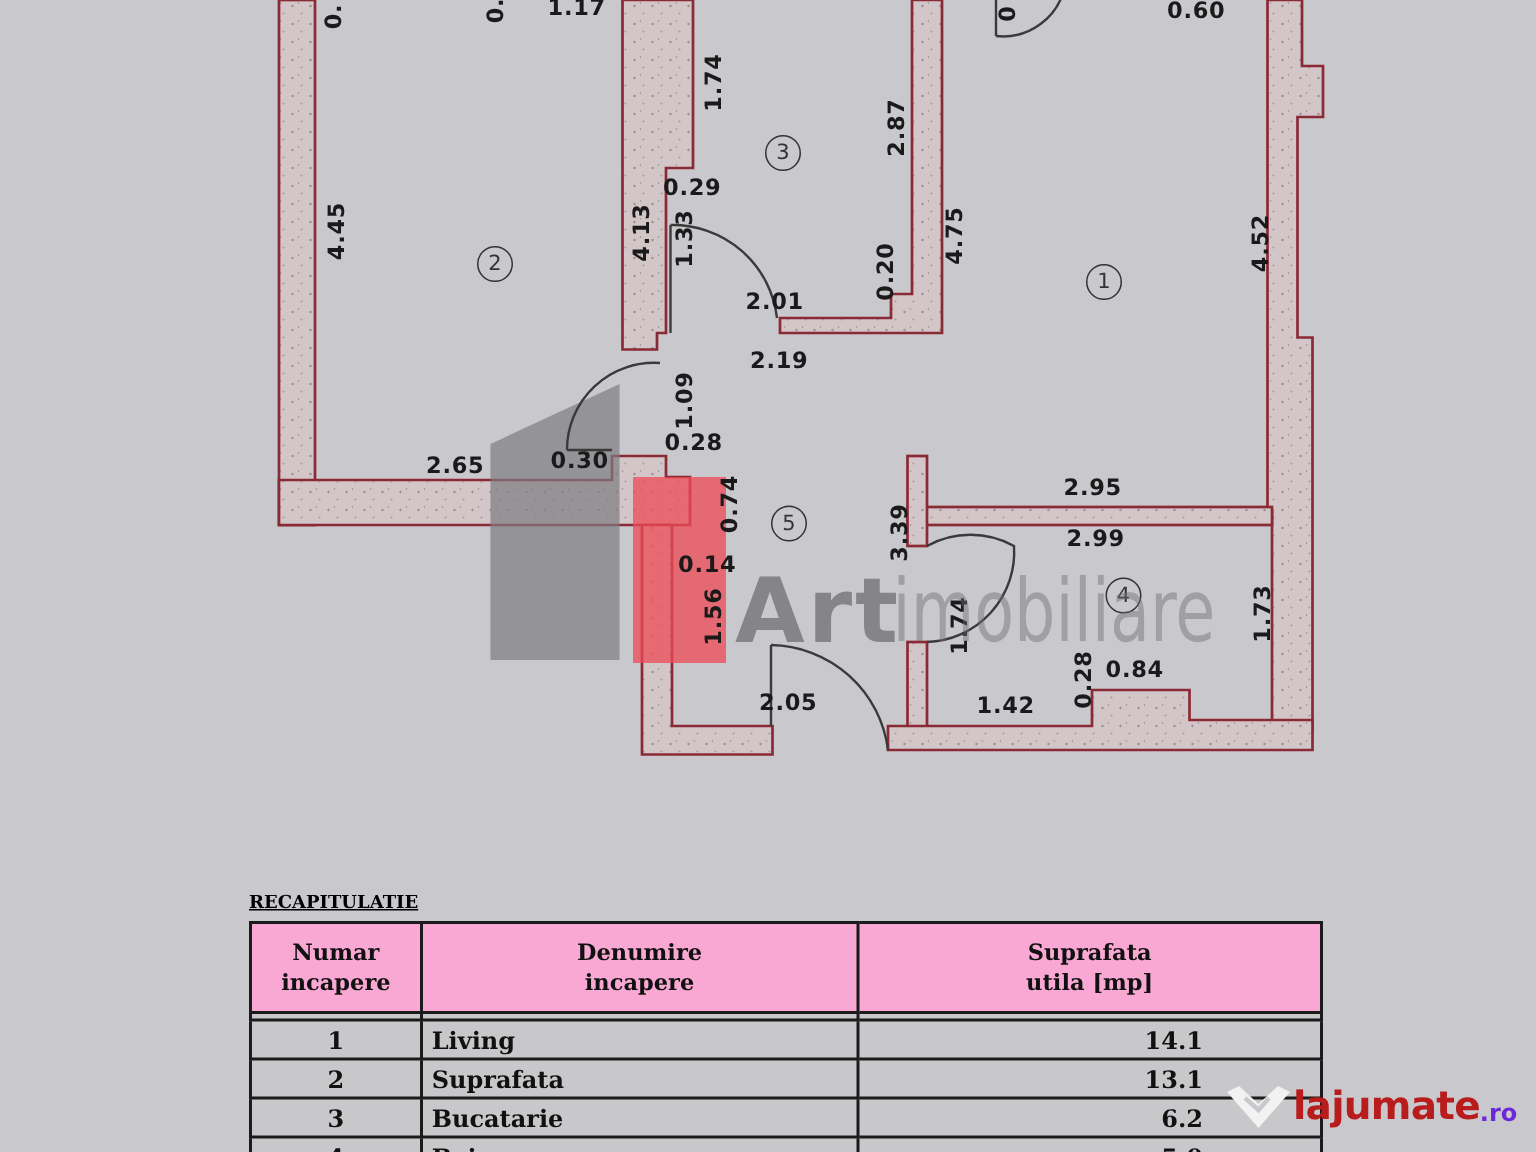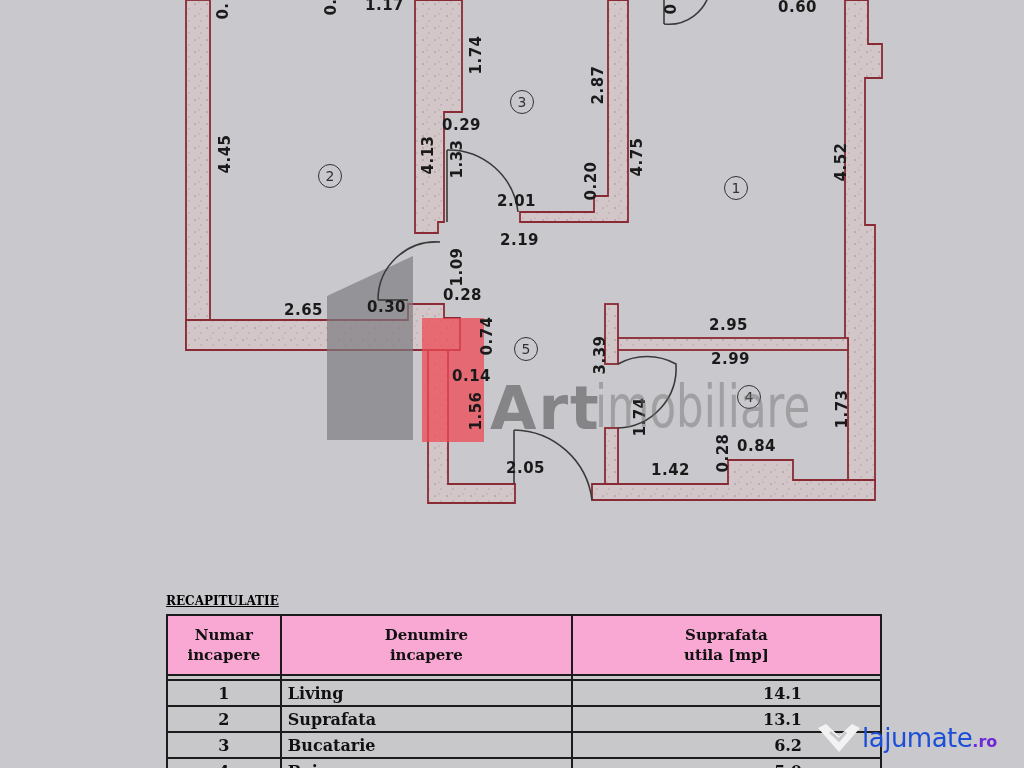--- a/index.html
+++ b/index.html
@@ -12,21 +12,21 @@
   .wm-imob{position:absolute;left:595px;top:378px;font-family:"DejaVu Sans",sans-serif;font-weight:normal;font-size:58px;color:rgba(110,110,112,0.45);line-height:1;transform:scaleX(0.75);transform-origin:left top;}
   .recap-title{position:absolute;left:166px;top:594px;font-family:"DejaVu Serif",serif;font-weight:bold;font-size:12px;color:#000000;text-decoration:underline;}
   table.recap{position:absolute;left:166px;top:614px;width:716px;border-collapse:collapse;font-family:"DejaVu Serif",serif;color:#111;}
   table.recap th, table.recap td{border:2px solid #1b1b1b;}
   table.recap th{font-weight:bold;font-size:15px;height:56px;line-height:20px;text-align:center;background:#f9a8d4;}
   table.recap td{font-weight:bold;font-size:16px;height:24px;background:#c8c7ca;padding:0 6px;}
   table.recap tr.hdr-sep td{height:3px;padding:0;border-left:2px solid #1b1b1b;border-right:2px solid #1b1b1b;}
   td.num{text-align:center;}
   td.area{text-align:right;padding-right:78px !important;}
   .logo{position:absolute;left:816px;top:722px;display:flex;align-items:center;}
-  .logo-text{font-family:"DejaVu Sans",sans-serif;font-weight:normal;font-size:26px;color:#1d4ed8;letter-spacing:-0.5px;}
+  .logo-text{font-family:"DejaVu Sans",sans-serif;font-weight:bold;font-size:26px;color:#b91c1c;letter-spacing:-0.5px;}
   .logo-tld{font-family:"DejaVu Sans",sans-serif;font-weight:bold;font-size:16px;color:#6d28d9;margin-top:6px;}
 </style>
 </head>
 <body>
 
 <div id="plan">
   <svg width="1024" height="590" viewBox="0 0 1024 590">
     <defs>
       <pattern id="speck" width="12" height="12" patternUnits="userSpaceOnUse">
         <rect width="12" height="12" fill="#d3c6c8"></rect>

